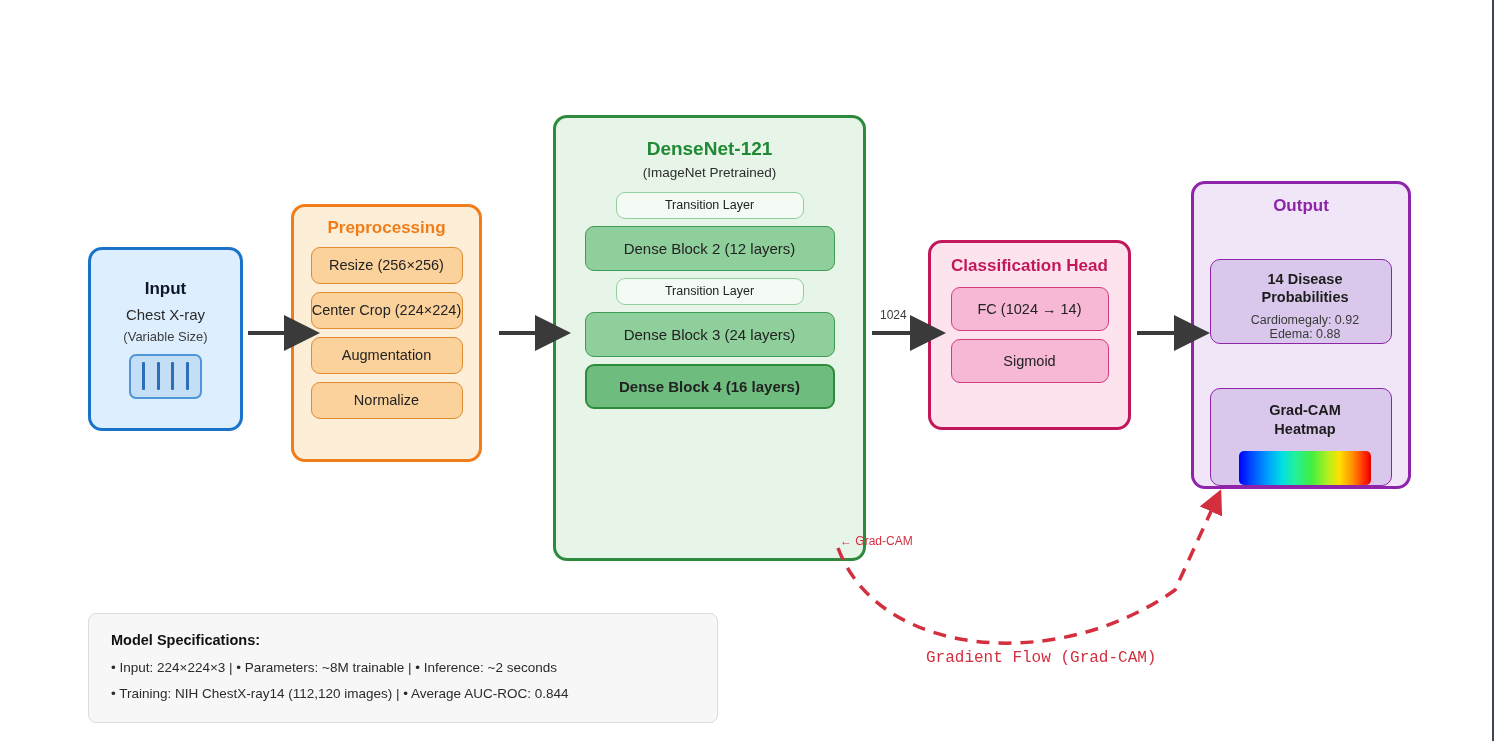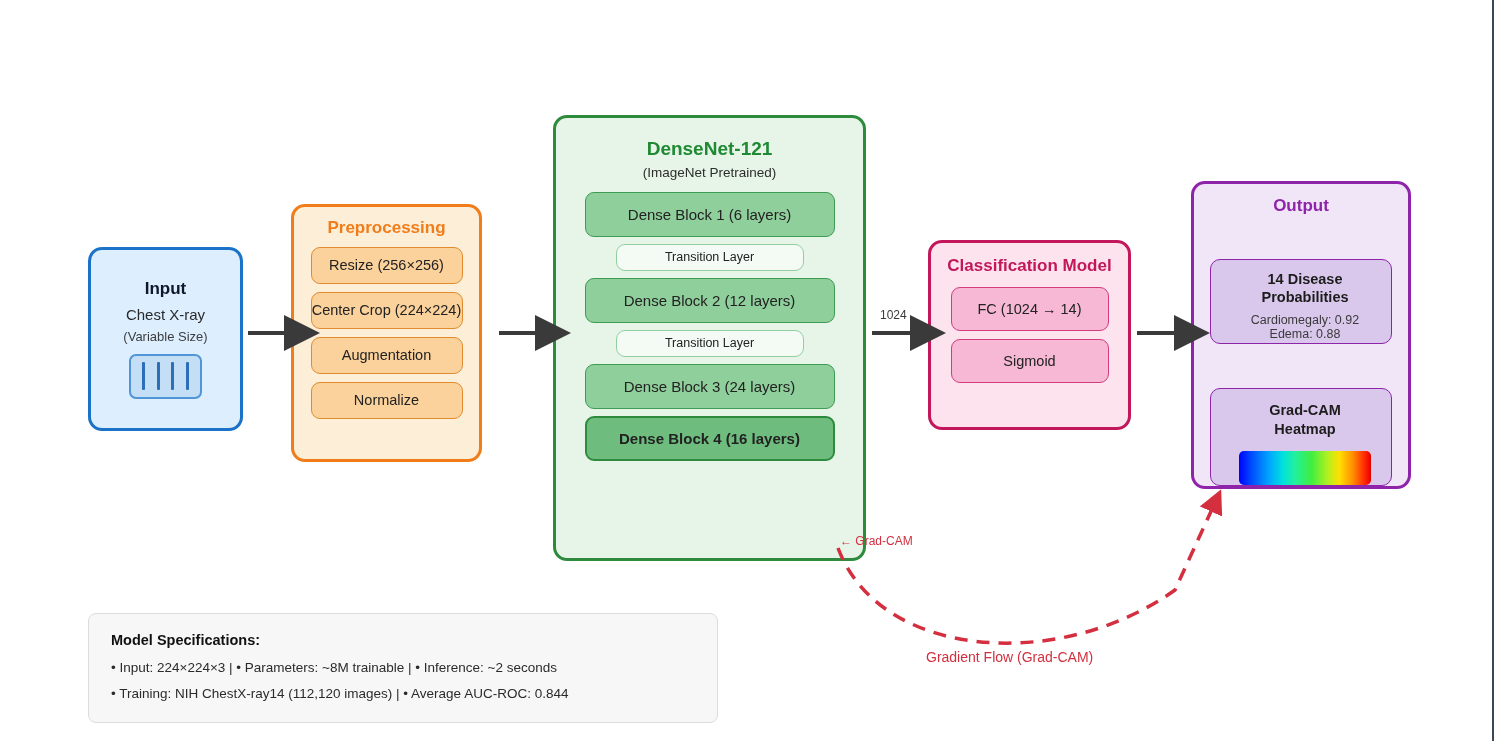--- a/index.html
+++ b/index.html
@@ -197,21 +197,21 @@
     left: 0; top: 0;
     width: 1494px; height: 741px;
     pointer-events: none;
   }
   .lbl {
     position: absolute;
     white-space: nowrap;
   }
   #lbl-1024 { left: 880px; top: 308px; font-size: 12px; color: #3a3a3a; }
   #lbl-gradcam-tap { left: 840px; top: 534px; font-size: 12px; color: #d32f3f; }
-  #lbl-gradflow { left: 926px; top: 649px; font-size: 14px; color: #d32f3f; }
+  #lbl-gradflow { left: 926px; top: 649px; font-size: 16px; color: #d32f3f; font-family: Liberation Mono, monospace; }
 </style>
 </head>
 <body>
 
 <div id="canvas">
 
   <div class="stage" id="input-box">
     <div class="stage-title">Input</div>
     <div class="l2">Chest X-ray</div>
     <div class="l3">(Variable Size)</div>
@@ -227,30 +227,29 @@
     <div class="stage-title">Preprocessing</div>
     <div class="pill">Resize (256×256)</div>
     <div class="pill">Center Crop (224×224)</div>
     <div class="pill">Augmentation</div>
     <div class="pill">Normalize</div>
   </div>
 
   <div class="stage" id="dense-box">
     <div class="stage-title">DenseNet-121</div>
     <div class="stage-sub">(ImageNet Pretrained)</div>
-    <div class="pill dn-row dn-block">Dense Block 1 (6 layers)</div>
     <div class="pill dn-trans">Transition Layer</div>
     <div class="pill dn-row dn-block">Dense Block 2 (12 layers)</div>
     <div class="pill dn-trans">Transition Layer</div>
     <div class="pill dn-row dn-block">Dense Block 3 (24 layers)</div>
     <div class="pill dn-row dn-final">Dense Block 4 (16 layers)</div>
   </div>
 
   <div class="stage" id="head-box">
-    <div class="stage-title">Classification Model</div>
+    <div class="stage-title">Classification Head</div>
     <div class="pill">FC (1024 → 14)</div>
     <div class="pill">Sigmoid</div>
   </div>
 
   <div class="stage" id="output-box">
     <div class="stage-title">Output</div>
 
     <div class="out-card" id="out-probs">
       <div class="ttl">
         <span>14 Disease</span><br>

